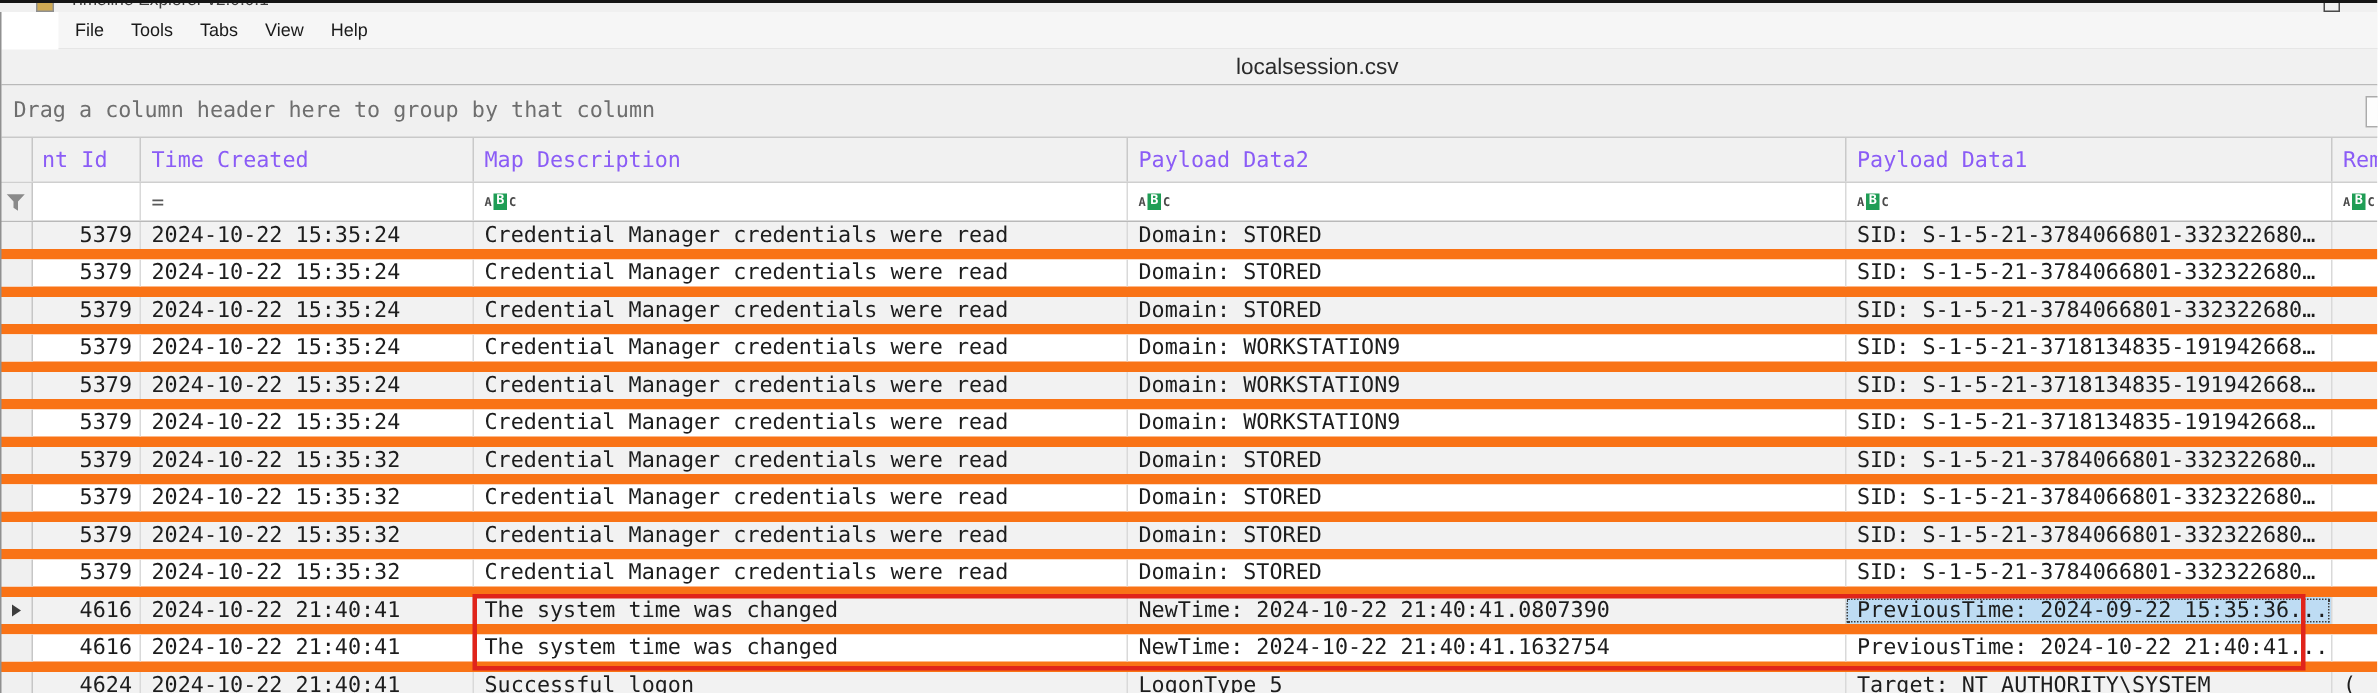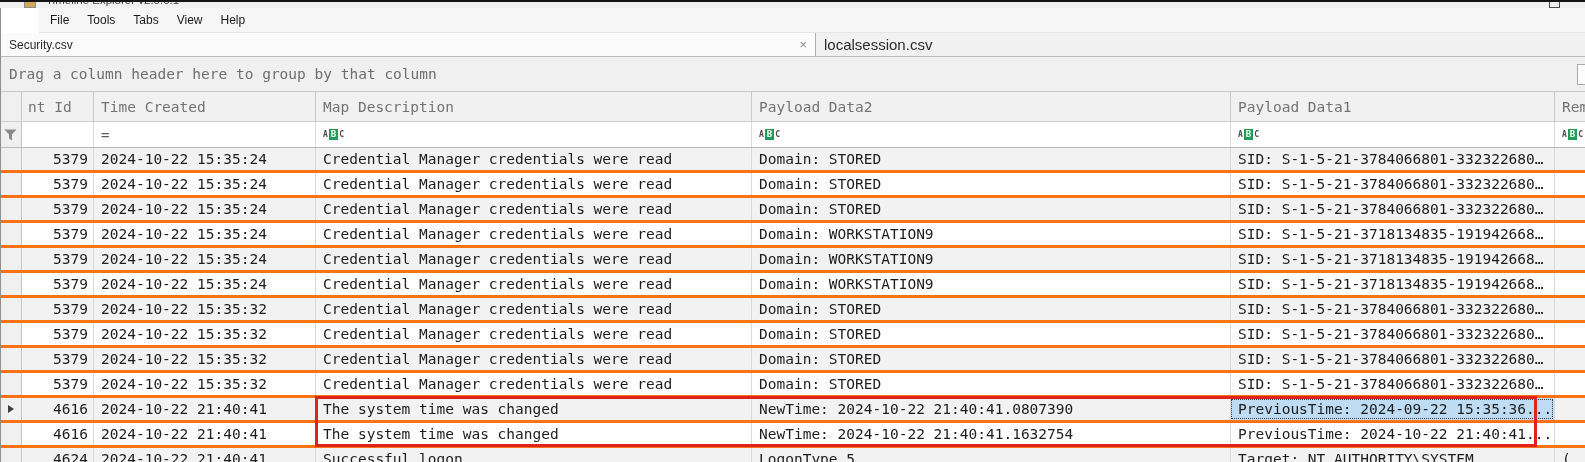--- a/index.html
+++ b/index.html
@@ -59,32 +59,32 @@
   .c-ind { width:22px; padding-left:0; background:#f0f0f0; border-right:1px solid #c6c6c6;
     justify-content:center; }
   .c-id   { width:71px; justify-content:flex-end; padding-right:5px; padding-left:0; }
   .c-time { width:222px; }
   .c-map  { width:436px; }
   .c-p2   { width:479px; }
   .c-p1   { width:324px; }
   .c-rem  { flex:1; }
 
   .hdr { height:30px; background:#f1f1f1; border-bottom:1px solid #cfcfcf; }
-  .hdr .cell { color:#737373; }
+  .hdr .cell { color:#8b5cf6; }
   .hdr > .cell + .cell { border-left-color:#c9c9c9; }
 
   .flt { height:26px; background:#ffffff; border-bottom:1px solid #b9b9b9; }
   .flt .cell { color:#5a5a5a; }
   .eq-glyph { font-size:14px; color:#5a5a5a; }
 
   .abc { display:inline-flex; align-items:center; gap:1px; line-height:1; }
   .abc span { font-family:"DejaVu Sans Mono", monospace; font-weight:bold; font-size:8px; color:#4a4a4a; }
   .abc .abc-b { color:#fff; background:#1f9d55; padding:1px 2px; font-size:9px; }
 
-  .row { height:25px; background:#ffffff; border-bottom:3px solid #f97316; }
+  .row { height:25px; background:#ffffff; border-bottom:7px solid #f97316; }
   .row.shade { background:#f2f2f2; }
   .arrow { width:0; height:0; border-left:6px solid #3d3d3d;
     border-top:4px solid transparent; border-bottom:4px solid transparent; visibility:hidden; }
   .sel { background:#bedcf3; outline:1px dotted #3c3c3c; outline-offset:-2px; }
 
   .red-box { position:absolute; left:315px; top:396px; width:1222px; height:51px;
     border:3px solid #e0241b; z-index:30; pointer-events:none; }
 </style>
 </head>
 <body>
@@ -97,24 +97,20 @@
 
 <div class="menubar">
   <div class="menu-item">File</div>
   <div class="menu-item">Tools</div>
   <div class="menu-item">Tabs</div>
   <div class="menu-item">View</div>
   <div class="menu-item">Help</div>
 </div>
 
 <div class="tabbar">
-  <div class="tab-active">
-    <span class="tab-label">Security.csv</span>
-    <span class="tab-close">×</span>
-  </div>
   <div class="tab-inactive">
     <span class="tab-label">localsession.csv</span>
   </div>
 </div>
 
 <div class="grouppanel">
   <div class="group-hint">Drag a column header here to group by that column</div>
   <div class="find-btn"></div>
 </div>
 

